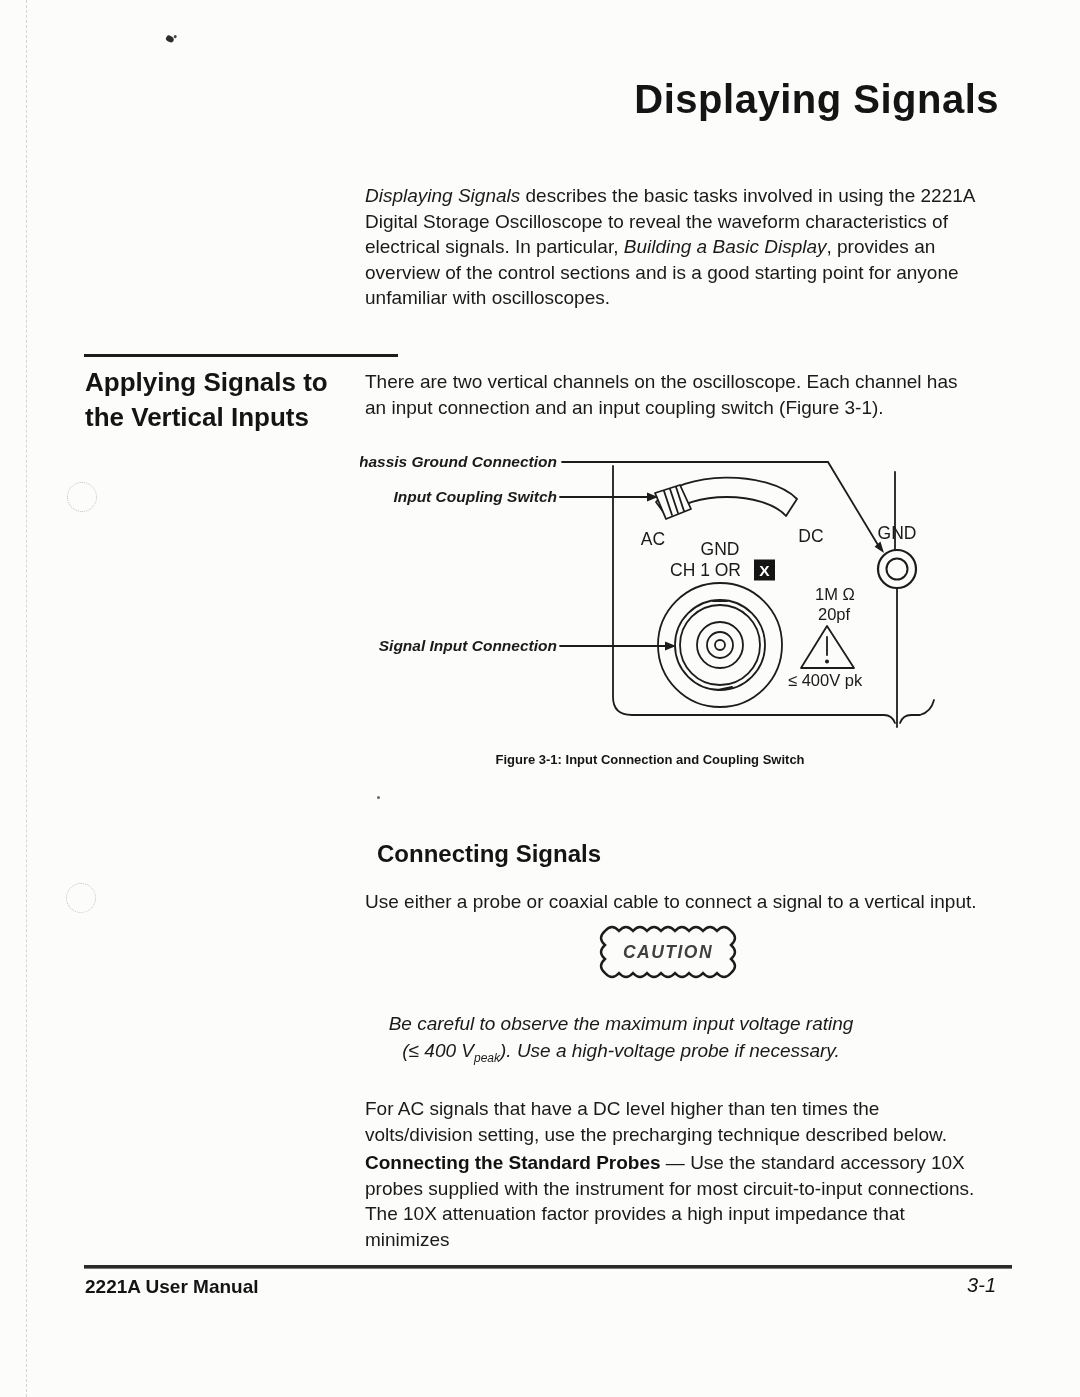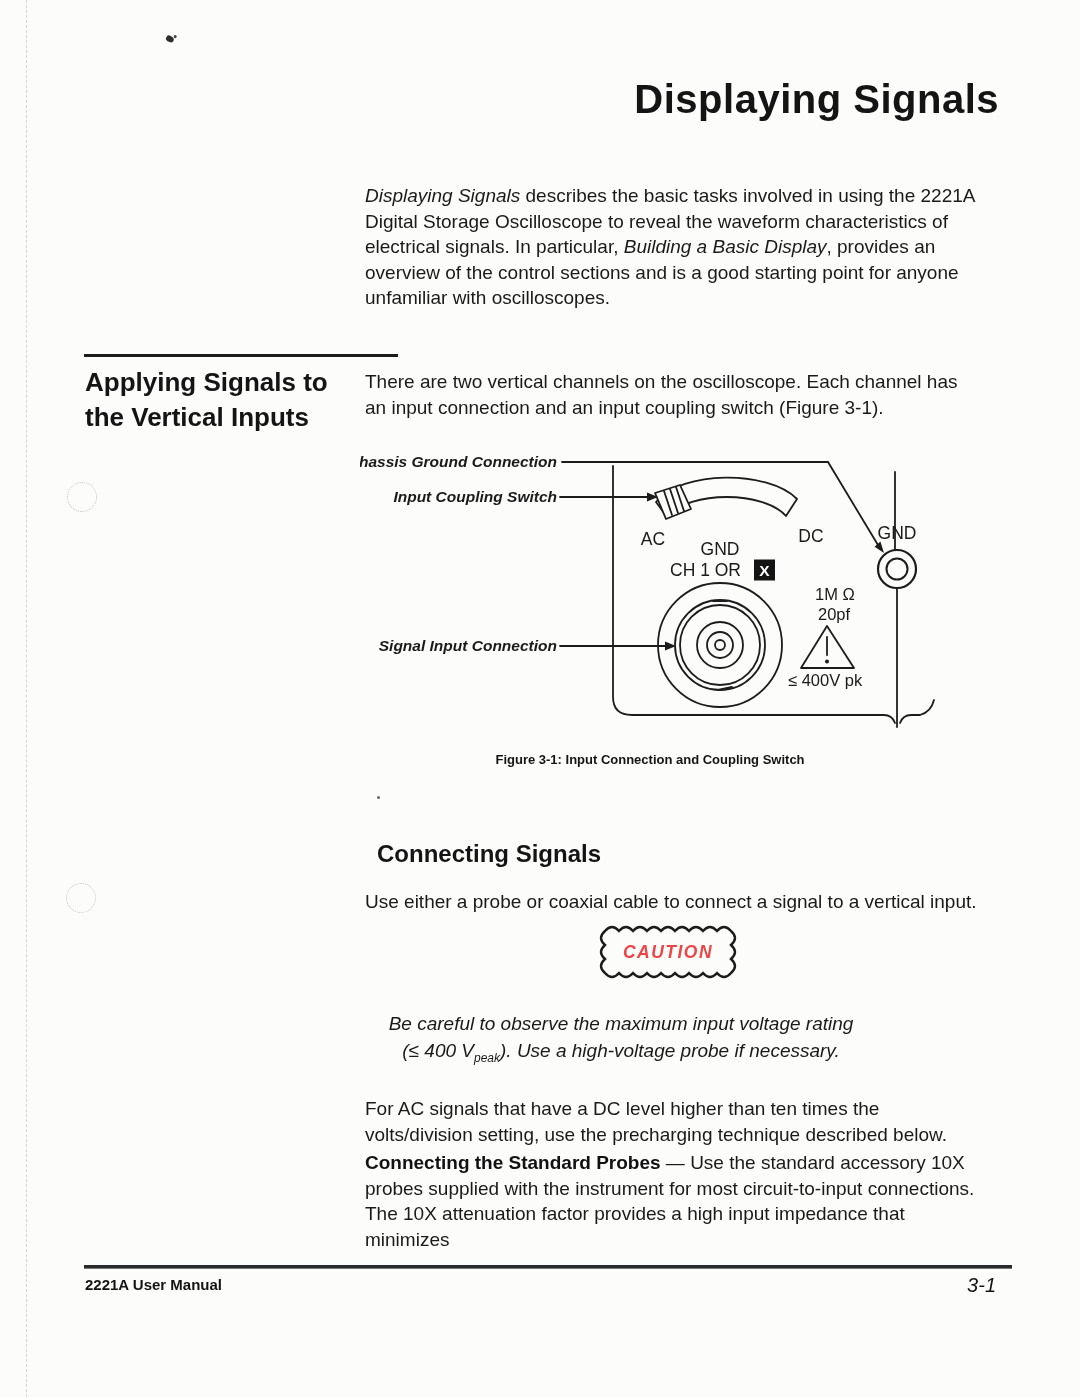--- a/index.html
+++ b/index.html
@@ -27,30 +27,30 @@
   .body-col{position:absolute;left:365px;width:612px;margin:0;font-size:19px;line-height:25.5px;}
   .body1{top:369px;}
   .figure-svg{position:absolute;left:360px;top:450px;}
   .caption{position:absolute;left:350px;top:752px;width:600px;margin:0;text-align:center;
     font-size:13px;font-weight:700;color:#141414;}
   .sub-heading{position:absolute;left:365px;top:828px;margin:12px;font-size:24px;font-weight:700;color:#141414;}
   .body2{top:871px;margin-top:18px;}
   .caution-box{position:absolute;left:595px;top:922px;width:146px;height:64px;}
   .caution-box svg{position:absolute;left:0;top:0;}
   .caution-word{position:absolute;left:0;top:20px;width:146px;text-align:center;
-    font-size:17.5px;font-weight:700;font-style:italic;letter-spacing:1.5px;color:#ef4444;}
+    font-size:17.5px;font-weight:700;font-style:italic;letter-spacing:1.5px;color:#404040;}
   .caution-text{position:absolute;left:365px;top:1010px;width:512px;margin:0;text-align:center;
     font-style:italic;font-size:19px;line-height:27px;}
   .caution-text sub{font-size:12px;}
   .body3{top:1096px;}
   .body4{top:1150px;}
   .body4 b{color:#111;}
   .footer-rule{position:absolute;left:84px;top:1265px;width:928px;height:3px;
     background:#2a2a2a;border-bottom:1px solid #777;}
-  .footer-left{position:absolute;left:85px;top:1276px;font-size:15px;font-weight:700;color:#141414;}
+  .footer-left{position:absolute;left:85px;top:1276px;font-size:19px;font-weight:700;color:#141414;}
   .footer-right{position:absolute;right:93px;top:1274px;font-size:20px;font-weight:400;font-style:italic;color:#141414;}
 
   .fig-label{font-family:"Liberation Sans",sans-serif;font-style:italic;font-weight:600;font-size:15.5px;fill:#1a1a1a;}
   .fig-text{font-family:"Liberation Sans",sans-serif;font-size:17.5px;fill:#1a1a1a;}
   .fig-small{font-family:"Liberation Sans",sans-serif;font-size:16.5px;fill:#1a1a1a;}
   .stroke{stroke:#1c1c1c;fill:none;stroke-width:1.8;stroke-linecap:round;}
 </style>
 </head>
 <body>
 

